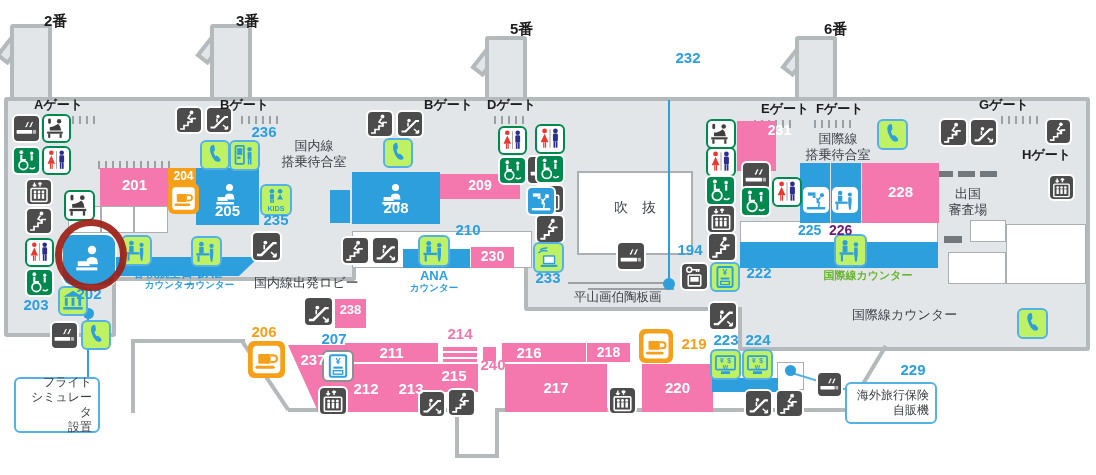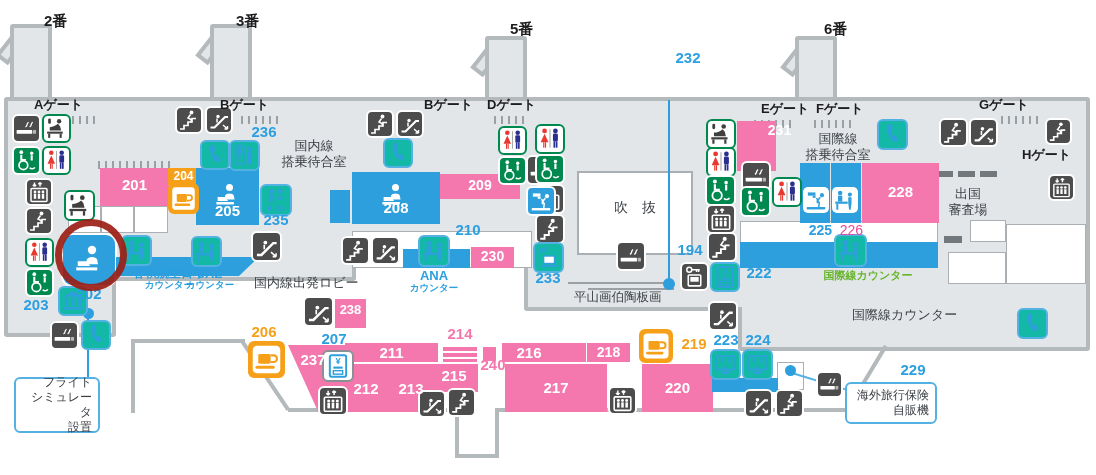--- a/index.html
+++ b/index.html
@@ -5,21 +5,21 @@
   html,body{margin:0;padding:0;background:#fff;font-family:"Liberation Sans","DejaVu Sans",sans-serif;}
   #stage{position:relative;width:1096px;height:475px;background:#fff;overflow:hidden;}
   #stage *{box-sizing:border-box;}
   .abs{position:absolute;}
   .lbl{position:absolute;white-space:pre-line;line-height:1.2;}
   .ic{position:absolute;border-radius:6px;}
   .ic svg{display:block;width:100%;height:100%;}
   .ic.dark{background:#4c4c4c;border:2px solid #fff;}
   .ic.green{background:#00894f;border:2px solid #fff;}
   .ic.wg{background:#fff;border:2px solid #00894f;}
-  .ic.wb{background:#14b8a6;border:2px solid #53b1e4;}
+  .ic.wb{background:#bef264;border:2px solid #53b1e4;}
   .ic.bs{background:#2c9fdc;border:2px solid #fff;}
   .ic.wdark{background:#fff;border:2px solid #8a9094;}
   .ic.orange{background:#f6a019;border:2px solid #f6a019;}
   .ic.pw{background:#fff;border:0;border-radius:5px;}
   .zone{position:absolute;}
   .callout{position:absolute;background:#fff;border:2px solid #53b1e4;border-radius:6px;
            display:flex;align-items:center;padding:3px 6px;color:#3a3f44;font-size:12px;
            line-height:1.25;white-space:pre-line;}
 </style>
 </head>
@@ -803,22 +803,22 @@
     <div class="lbl" style="left: 446px; top: 221px; width: 44px; text-align: center; font-size: 15px; color: rgb(43, 159, 224); font-weight: bold;">210</div>
     <div class="lbl" style="left: 526px; top: 269px; width: 44px; text-align: center; font-size: 15px; color: rgb(43, 159, 224); font-weight: bold;">233</div>
     <div class="lbl" style="left: 668px; top: 241px; width: 44px; text-align: center; font-size: 15px; color: rgb(43, 159, 224); font-weight: bold;">194</div>
     <div class="lbl" style="left: 737px; top: 264px; width: 44px; text-align: center; font-size: 15px; color: rgb(43, 159, 224); font-weight: bold;">222</div>
     <div class="lbl" style="left: 63px; top: 285px; width: 52px; text-align: center; font-size: 15px; color: rgb(43, 159, 224); font-weight: bold;">202</div>
     <div class="lbl" style="left: 312px; top: 330px; width: 44px; text-align: center; font-size: 15px; color: rgb(43, 159, 224); font-weight: bold;">207</div>
     <div class="lbl" style="left: 704px; top: 331px; width: 44px; text-align: center; font-size: 15px; color: rgb(43, 159, 224); font-weight: bold;">223</div>
     <div class="lbl" style="left: 736px; top: 331px; width: 44px; text-align: center; font-size: 15px; color: rgb(43, 159, 224); font-weight: bold;">224</div>
     <div class="lbl" style="left: 891px; top: 361px; width: 44px; text-align: center; font-size: 15px; color: rgb(43, 159, 224); font-weight: bold;">229</div>
     <div class="lbl" style="left: 666px; top: 49px; width: 44px; text-align: center; font-size: 15px; color: rgb(43, 159, 224); font-weight: bold;">232</div>
-    <div class="lbl" style="left: 798px; top: 222px; width: 34px; text-align: right; font-size: 14px; color: rgb(43, 159, 224); font-weight: bold;">225</div>
-    <div class="lbl" style="left: 829px; top: 222px; width: 34px; text-align: right; font-size: 14px; color: #ec4899; font-weight: normal;">226</div>
+    <div class="lbl" style="left: 798px; top: 222px; width: 34px; text-align: left; font-size: 14px; color: rgb(43, 159, 224); font-weight: bold;">225</div>
+    <div class="lbl" style="left: 829px; top: 222px; width: 34px; text-align: left; font-size: 14px; color: #701a75; font-weight: bold;">226</div>
     <div class="lbl" style="left: 436px; top: 325px; width: 48px; text-align: center; font-size: 15px; color: rgb(244, 120, 174); font-weight: bold;">214</div>
     <div class="lbl" style="left: 469px; top: 356px; width: 48px; text-align: center; font-size: 15px; color: rgb(244, 120, 174); font-weight: bold;">240</div>
     <div class="lbl" style="left: 240px; top: 323px; width: 48px; text-align: center; font-size: 15px; color: rgb(246, 160, 25); font-weight: bold;">206</div>
     <div class="lbl" style="left: 670px; top: 335px; width: 48px; text-align: center; font-size: 15px; color: rgb(246, 160, 25); font-weight: bold;">219</div>
     <div class="lbl" style="left: 100px; top: 176px; width: 69px; text-align: center; font-size: 15px; color: rgb(255, 255, 255); font-weight: bold;">201</div>
     <div class="lbl" style="left: 168px; top: 169px; width: 31px; text-align: center; font-size: 12px; color: rgb(255, 255, 255); font-weight: bold;">204</div>
     <div class="lbl" style="left: 196px; top: 202px; width: 63px; text-align: center; font-size: 15px; color: rgb(255, 255, 255); font-weight: bold;">205</div>
     <div class="lbl" style="left: 352px; top: 199px; width: 88px; text-align: center; font-size: 15px; color: rgb(255, 255, 255); font-weight: bold;">208</div>
     <div class="lbl" style="left: 440px; top: 177px; width: 80px; text-align: center; font-size: 14px; color: rgb(255, 255, 255); font-weight: bold;">209</div>
     <div class="lbl" style="left: 471px; top: 248px; width: 43px; text-align: center; font-size: 14px; color: rgb(255, 255, 255); font-weight: bold;">230</div>

